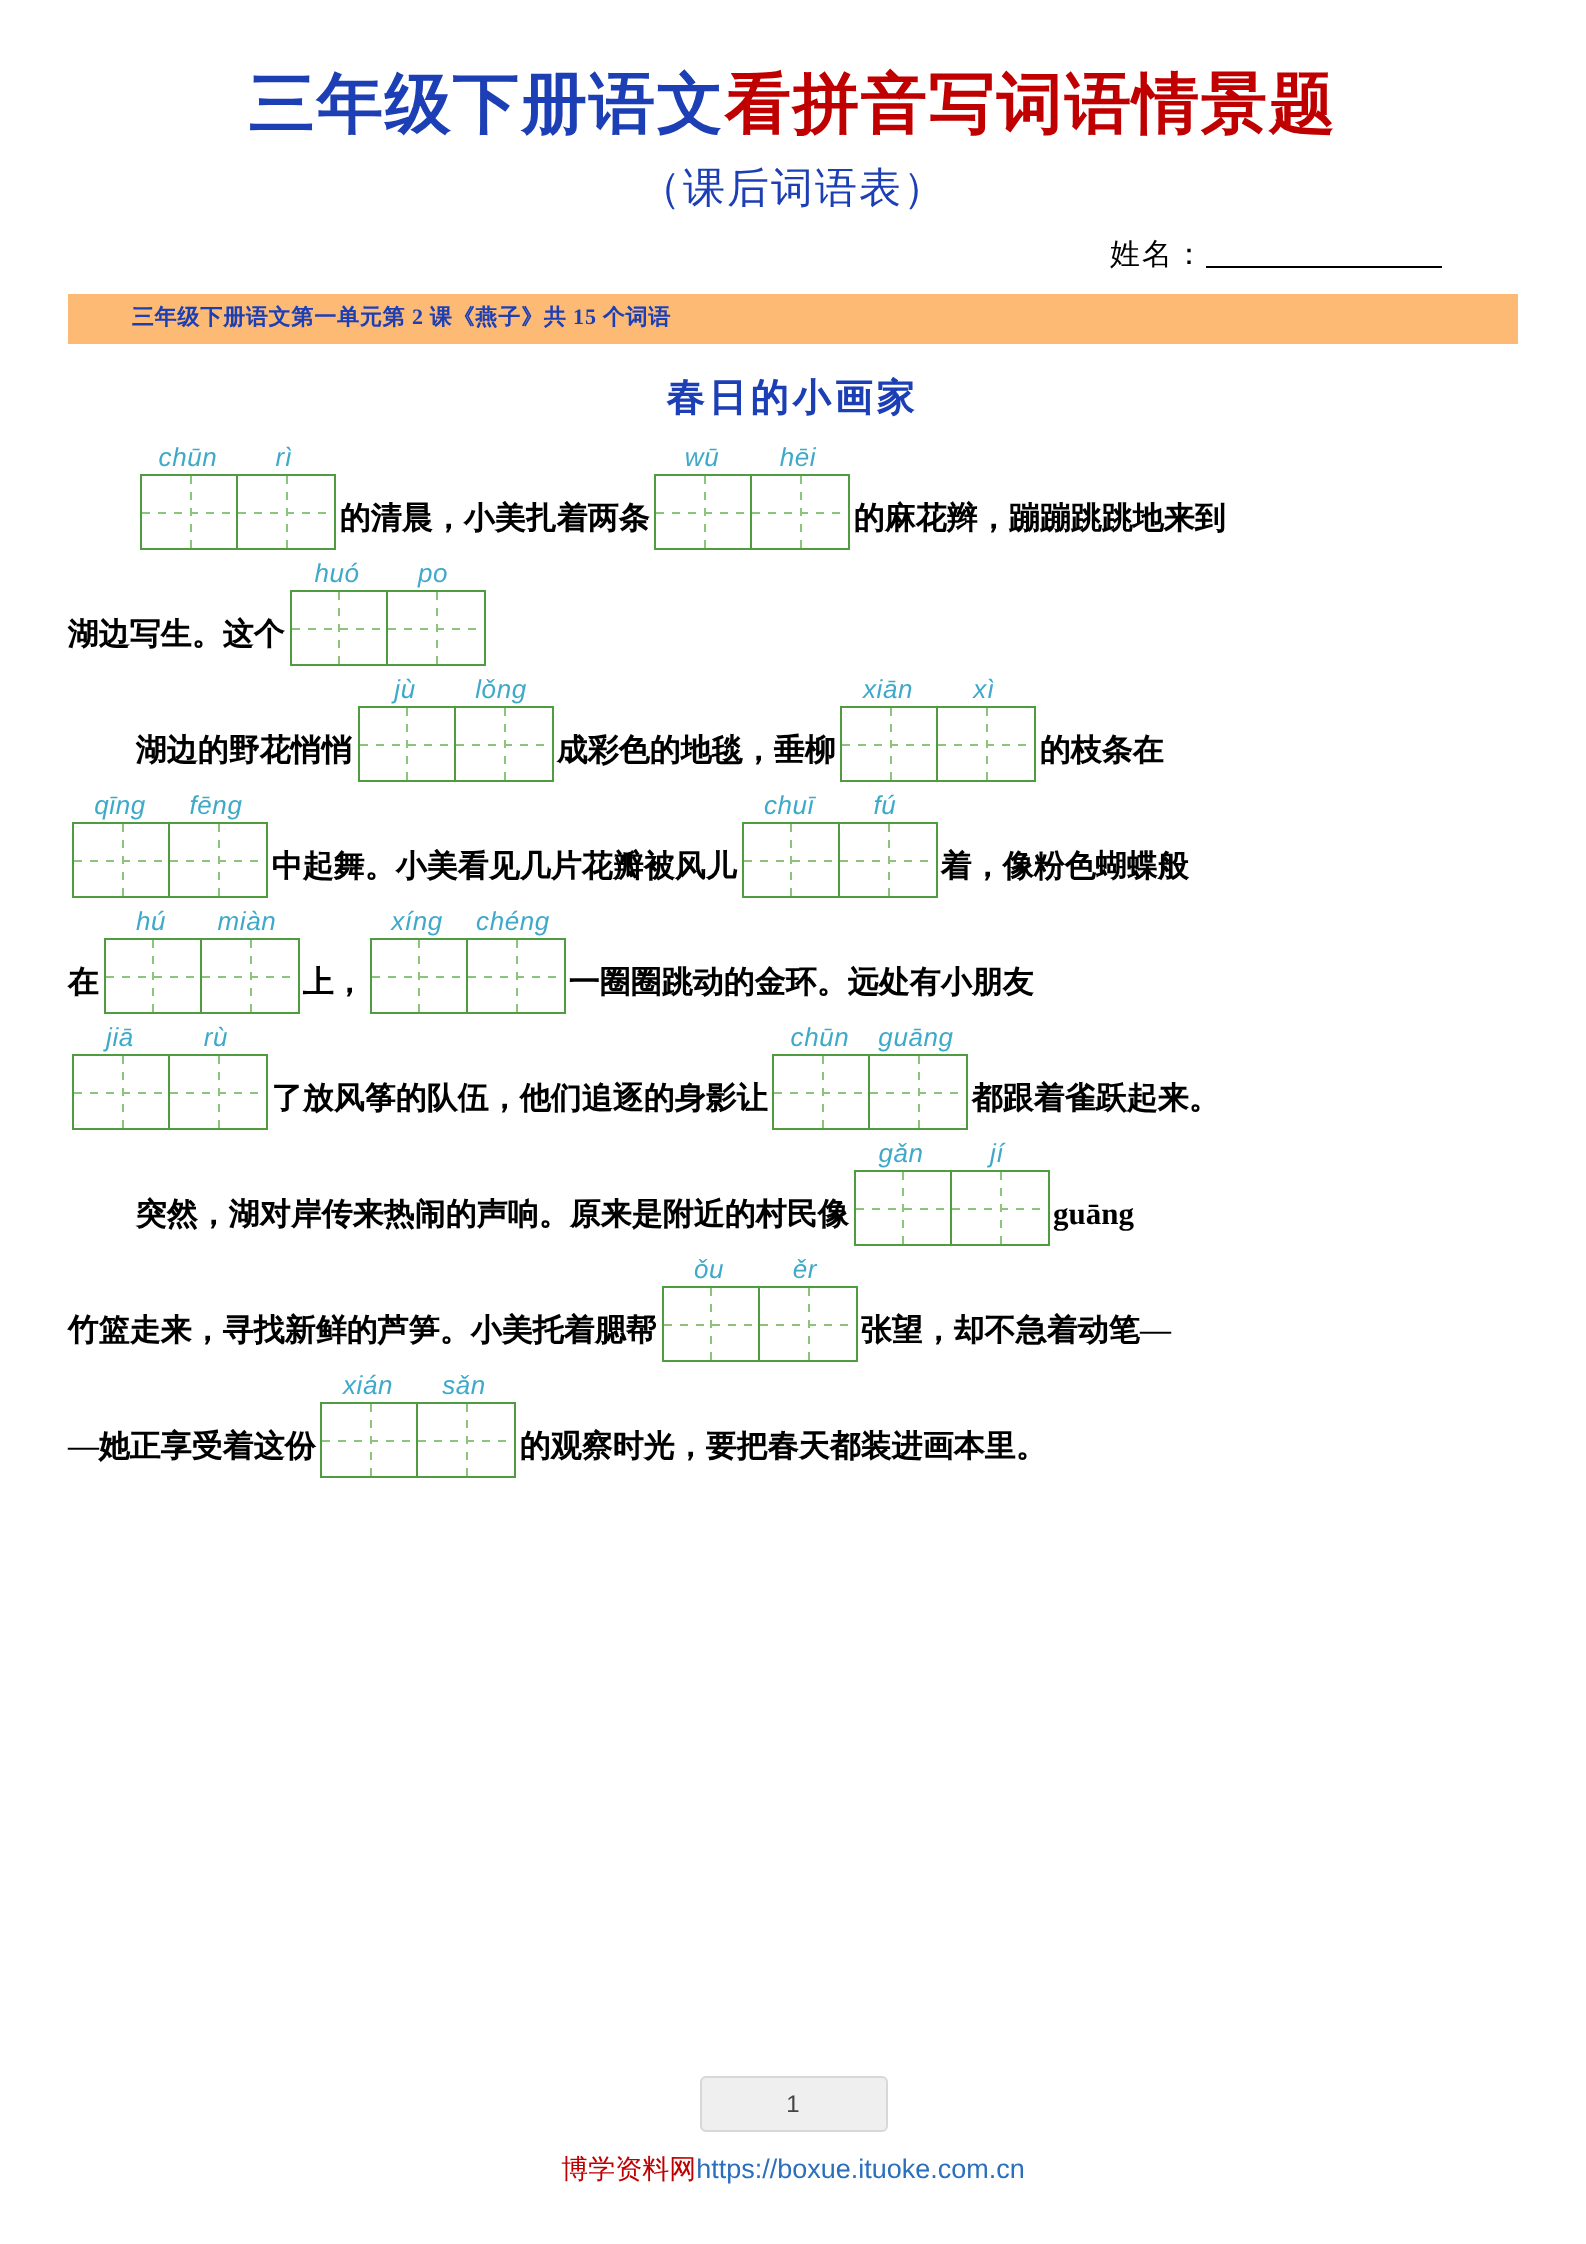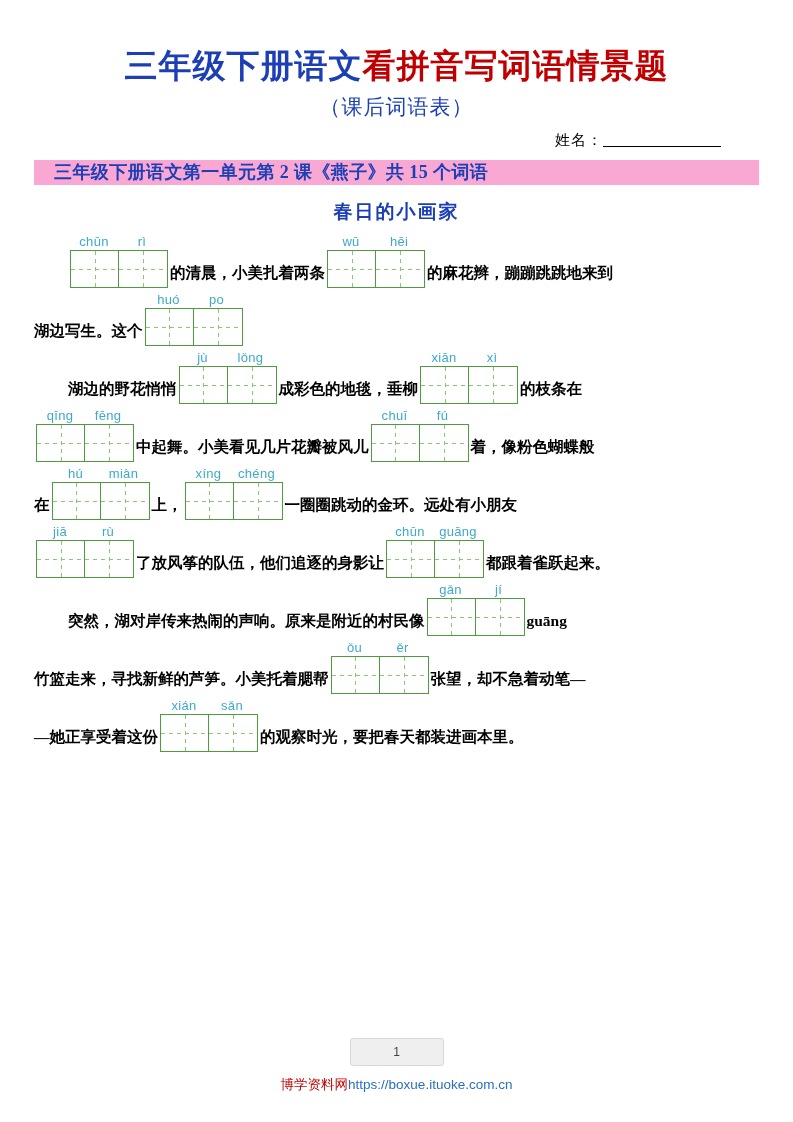--- a/index.html
+++ b/index.html
@@ -22,21 +22,21 @@
     padding: 22px 34px 0 34px;
   }
 
   
   .title-line {
     text-align: center;
     font-size: 33px;
     font-weight: bold;
     letter-spacing: 1px;
     line-height: 42px;
-    margin-top: 23px;
+    margin-top: 10px;
     white-space: nowrap;
   }
   .title-blue { color: #1d3fb5; }
   .title-red  { color: #c00000; }
 
   .subtitle {
     text-align: center;
     color: #1d3fb5;
     font-size: 21px;
     margin-top: 6px;
@@ -55,25 +55,25 @@
     display: inline-block;
     width: 118px;
     border-bottom: 1px solid #000;
     height: 15px;
     vertical-align: -2px;
   }
 
   
   .section-bar {
     margin-top: 10px;
-    background: #f9a8d4;
+    background: #fdba74;
     height: 25px;
     line-height: 25px;
-    padding-left: 20px;
-    font-size: 18px;
+    padding-left: 32px;
+    font-size: 11px;
     color: #1d3fb5;
     font-weight: bold;
     letter-spacing: 0.4px;
   }
 
   .passage-title {
     text-align: center;
     color: #1d3fb5;
     font-size: 19px;
     font-weight: bold;
@@ -113,20 +113,21 @@
     color: #3ea9c9;
     font-family: "Liberation Sans", sans-serif;
     font-size: 13px;
     height: 17px;
     line-height: 17px;
   }
   .pinyin span {
     width: 48px;
     text-align: center;
     letter-spacing: 0.3px;
+    font-style: italic;
   }
   .grid {
     display: flex;
     border: 1px solid #4f9b3f;
     box-sizing: border-box;
     height: 38px;
   }
   .cell {
     width: 48px;
     height: 36px;

